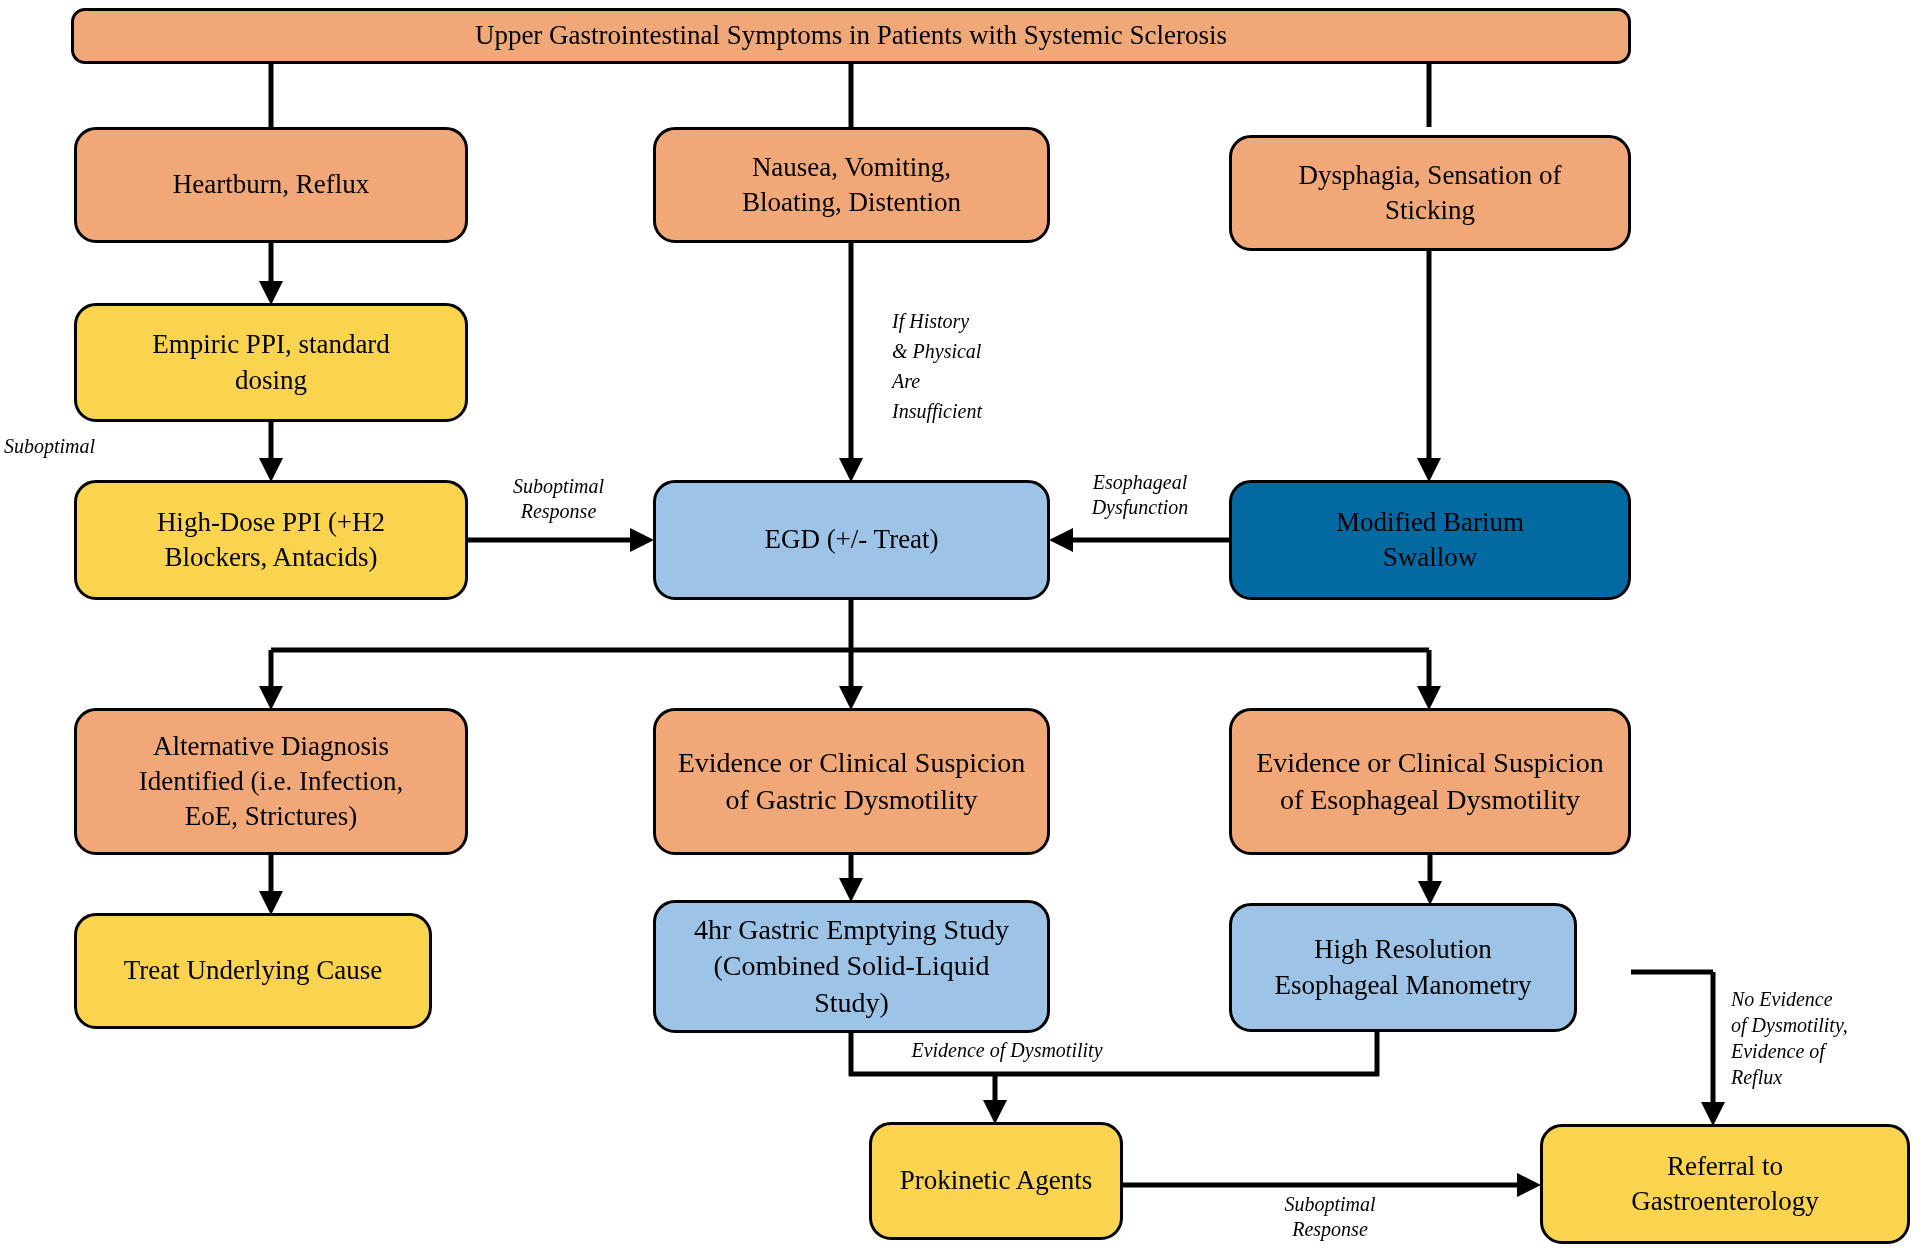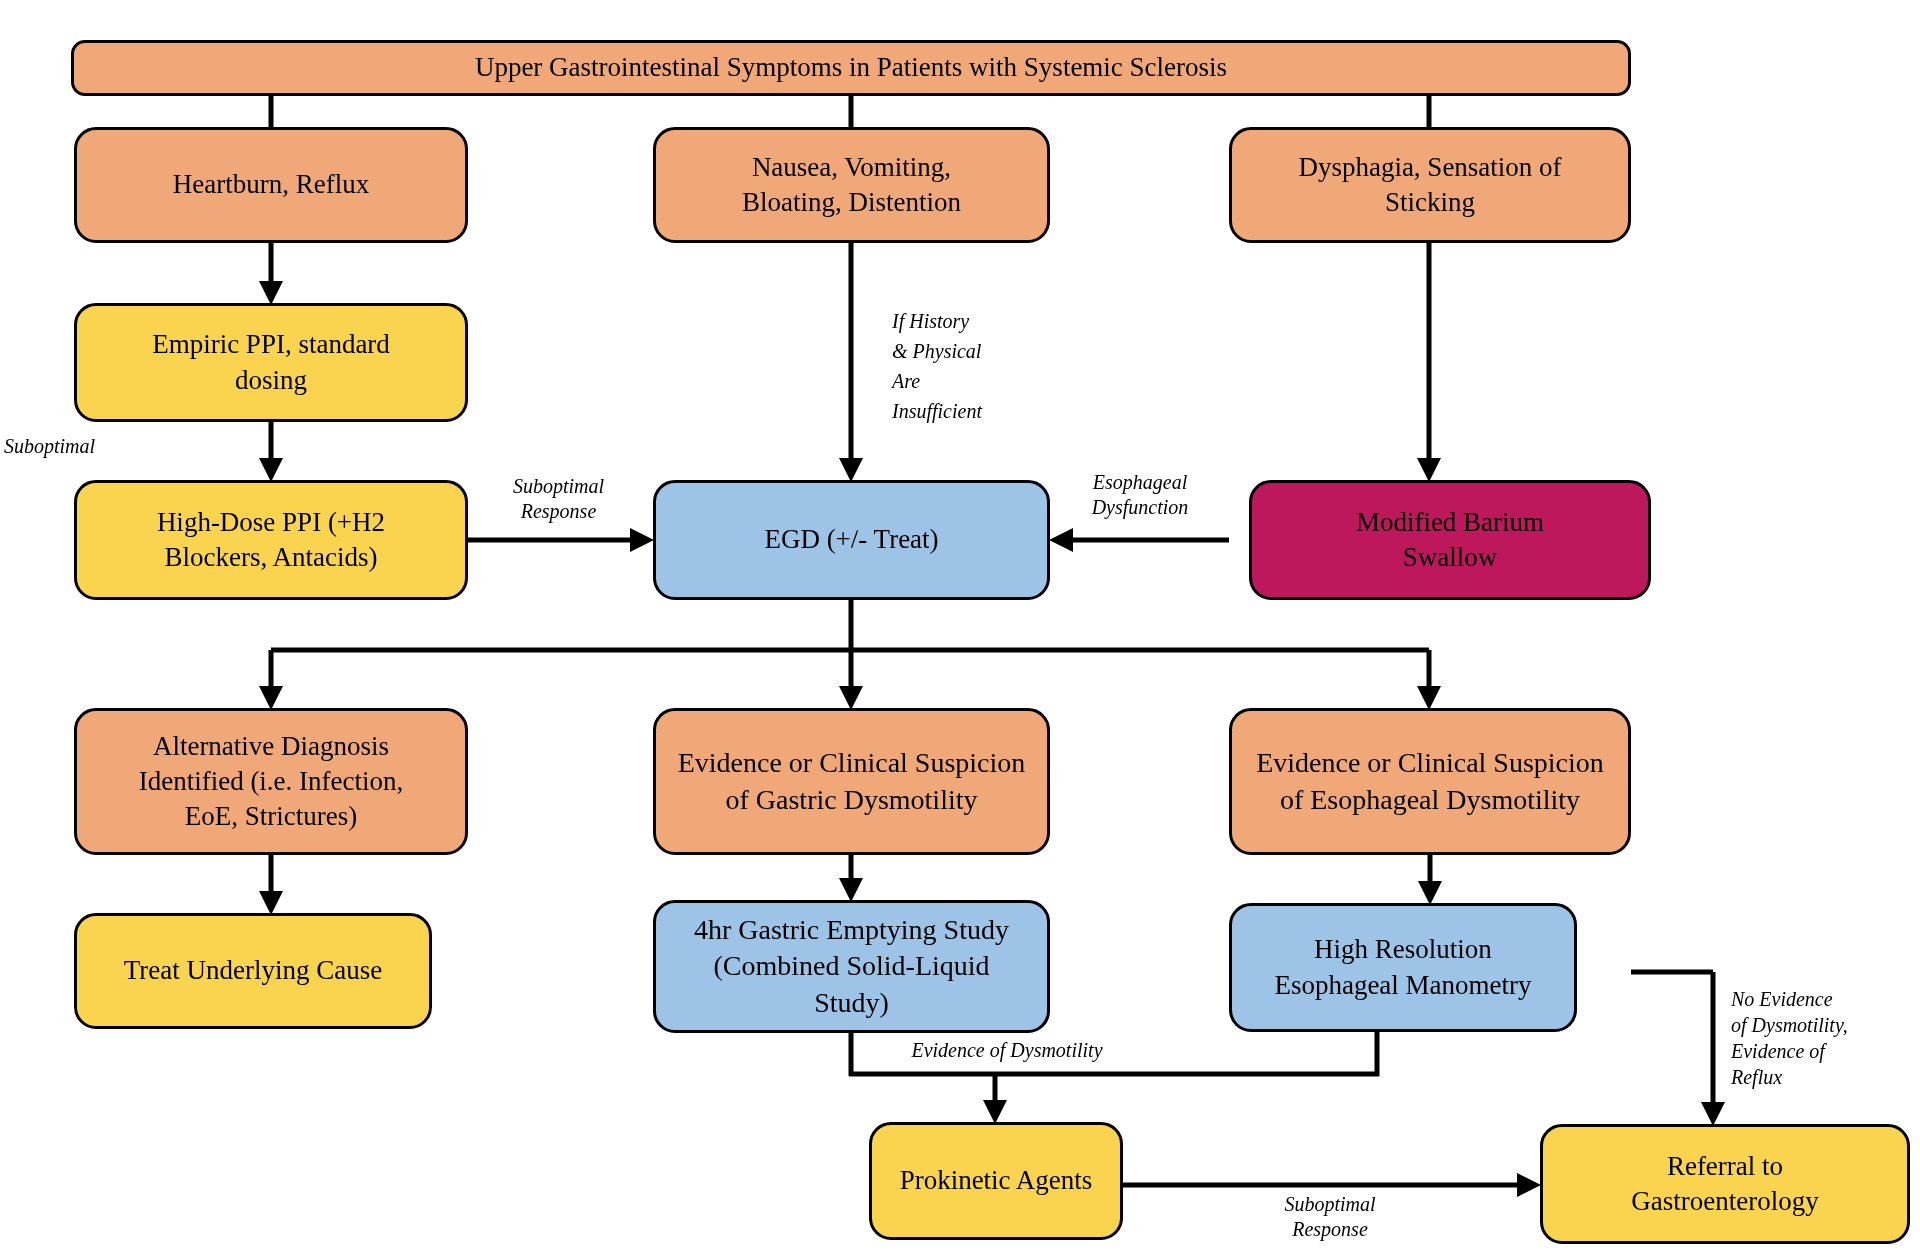--- a/index.html
+++ b/index.html
@@ -29,21 +29,21 @@
   .yellow{background:#FAD34F;}
   .blue{background:#9DC3E6;}
   .small{font-size:28px;}
   .edge-label{
     position:absolute;
     font-size:20px;line-height:1.25;
     white-space:pre-line;
     font-style:italic;
   }
   
-  .n-banner    {left:71px;  top:8px;    width:1560px; height:56px;  border-radius:14px;margin-top:32px;}
+  .n-banner    {left:71px;  top:8px;    width:1560px; height:56px;  border-radius:14px;}
   .n-heartburn {left:74px;  top:127px;  width:394px;  height:116px;}
   .n-nausea    {left:653px; top:127px;  width:397px;  height:116px;}
   .n-dysphagia {left:1229px;top:127px;  width:402px;  height:116px;}
   .n-empiric   {left:74px;  top:303px;  width:394px;  height:119px;}
   .n-highdose  {left:74px;  top:480px;  width:394px;  height:120px;}
   .n-egd       {left:653px; top:480px;  width:397px;  height:120px;}
   .n-barium    {left:1229px;top:480px;  width:402px;  height:120px;}
   .n-altdx     {left:74px;  top:708px;  width:394px;  height:147px;}
   .n-gastric   {left:653px; top:708px;  width:397px;  height:147px;}
   .n-esoph     {left:1229px;top:708px;  width:402px;  height:147px;}
@@ -118,28 +118,28 @@
     <polygon points="1713,1126 1701,1102 1725,1102"></polygon>
 
     <path d="M1123 1185 H1517"></path>
     <polygon points="1541,1185 1517,1173 1517,1197"></polygon>
   </svg>
 
   <div class="node orange n-banner" style="background: rgb(240, 168, 120);">Upper Gastrointestinal Symptoms in Patients with Systemic Sclerosis</div>
   <div class="node orange n-heartburn" style="background: rgb(240, 168, 120);">Heartburn, Reflux</div>
   <div class="node orange n-nausea" style="background: rgb(240, 168, 120);">Nausea, Vomiting,
 Bloating, Distention</div>
-  <div class="node orange n-dysphagia" style="background: rgb(240, 168, 120);">Dysphagia, Sensation of
+  <div class="node orange n-dysphagia" style="background: rgb(240, 168, 120); margin-top: 8px;">Dysphagia, Sensation of
 Sticking</div>
   <div class="node yellow n-empiric" style="background: rgb(250, 211, 79);">Empiric PPI, standard
 dosing</div>
   <div class="node yellow n-highdose" style="background: rgb(250, 211, 79);">High-Dose PPI (+H2
 Blockers, Antacids)</div>
   <div class="node blue n-egd" style="background: rgb(157, 195, 230);">EGD (+/- Treat)</div>
-  <div class="node blue n-barium" style="background: #be185d; margin-left: 20px;">Modified Barium
+  <div class="node blue n-barium" style="background: #0369a1;">Modified Barium
 Swallow</div>
   <div class="node orange n-altdx" style="background: rgb(240, 168, 120);">Alternative Diagnosis
 Identified (i.e. Infection,
 EoE, Strictures)</div>
   <div class="node orange small n-gastric" style="background: rgb(240, 168, 120);">Evidence or Clinical Suspicion
 of Gastric Dysmotility</div>
   <div class="node orange small n-esoph" style="background: rgb(240, 168, 120);">Evidence or Clinical Suspicion
 of Esophageal Dysmotility</div>
   <div class="node yellow n-treat" style="background: rgb(250, 211, 79);">Treat Underlying Cause</div>
   <div class="node blue small n-ges" style="background: rgb(157, 195, 230);">4hr Gastric Emptying Study

